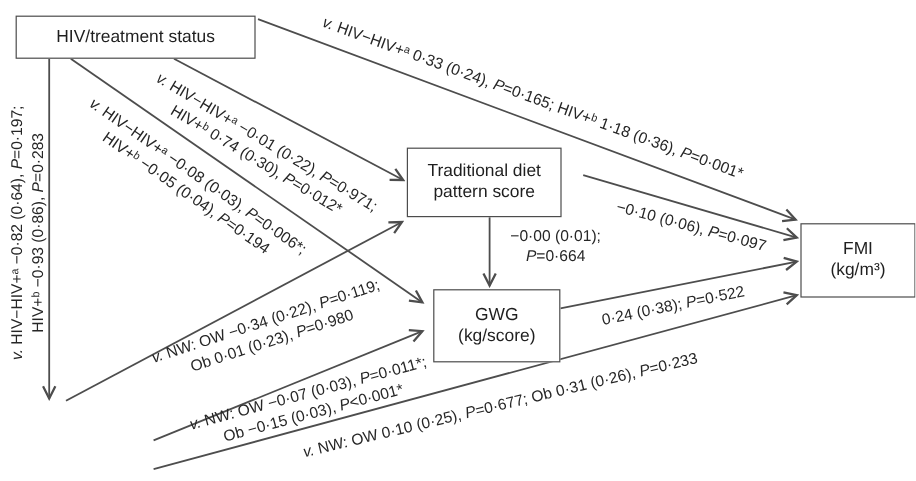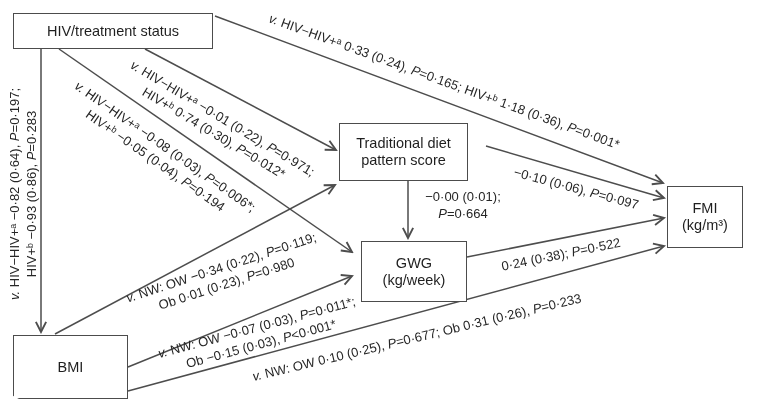--- a/index.html
+++ b/index.html
@@ -40,23 +40,22 @@
     <line x1="467" y1="257" x2="664" y2="218" marker-end="url(#ah)"></line>
     <line x1="55" y1="334" x2="335" y2="185" marker-end="url(#ah)"></line>
     <line x1="128" y1="367" x2="352" y2="276" marker-end="url(#ah)"></line>
     <line x1="128" y1="391" x2="664" y2="246" marker-end="url(#ah)"></line>
   </svg>
 
   <div class="node" style="left:13px;top:13px;width:200px;height:36px">HIV/treatment status</div>
   <div class="node" style="left:339px;top:123px;width:129px;height:58px">Traditional diet
 pattern score</div>
   <div class="node" style="left:361px;top:241px;width:106px;height:61px">GWG
-(kg/week)</div>
-  <div class="node" style="left:13px;top:335px;width:115px;height:64px">BMI</div>
-  <div class="node" style="left:667px;top:186px;width:76px;height:62px">FMI
+(kg/score)</div>
+  <div class="node" style="left:667px;top:186px;width:96px;height:62px">FMI
 (kg/m³)</div>
 
   <div class="edge-label" style="left:444px;top:82px;--r:20deg"><i>v.</i> HIV−HIV+ᵃ 0·33 (0·24), <i>P</i>=0·165; HIV+ᵇ 1·18 (0·36), <i>P</i>=0·001*</div>
   <div class="edge-label" style="left:218px;top:126px;--r:31deg"><i>v.</i> HIV−HIV+ᵃ −0·01 (0·22), <i>P</i>=0·971;
 HIV+ᵇ 0·74 (0·30), <i>P</i>=0·012*</div>
   <div class="edge-label" style="left:160px;top:154px;--r:35deg"><i>v.</i> HIV−HIV+ᵃ −0·08 (0·03), <i>P</i>=0·006*;
 HIV+ᵇ −0·05 (0·04), <i>P</i>=0·194</div>
   <div class="edge-label" style="left:23px;top:194px;--r:-90deg"><i>v.</i> HIV−HIV+ᵃ −0·82 (0·64), <i>P</i>=0·197;
 HIV+ᵇ −0·93 (0·86), <i>P</i>=0·283</div>
   <div class="edge-label" style="left:463px;top:205px;--r:0deg">−0·00 (0·01);

